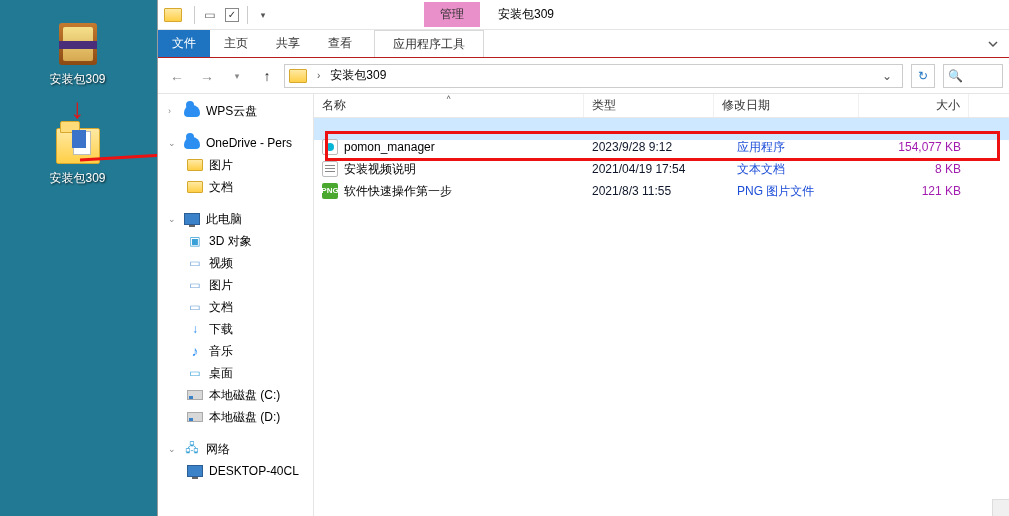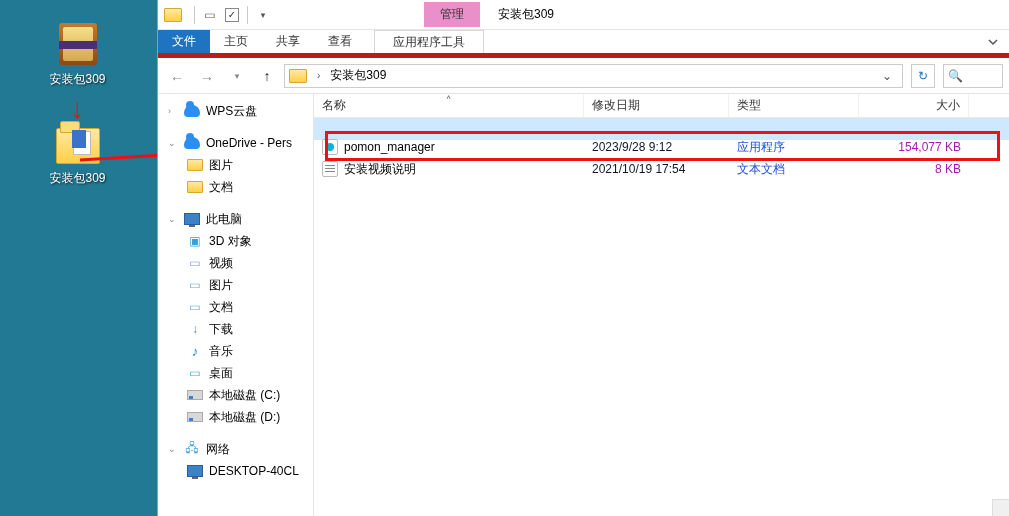--- a/index.html
+++ b/index.html
@@ -24,21 +24,21 @@
 .titlebar { height:30px; background:#fff; display:flex; align-items:center; padding:0 6px; border-bottom:1px solid #e5e5e5; }
 .titlebar .folder-small { width:18px; height:14px; background:linear-gradient(#ffe9a3,#ffcf47); border:1px solid #d6a92e; border-radius:1px; margin-right:4px; }
 .qat { display:flex; align-items:center; margin-left:4px; }
 .qat .sep { width:1px; height:18px; background:#ccc; margin:0 4px; }
 .qat .btn { width:22px; height:22px; display:flex; align-items:center; justify-content:center; color:#555; cursor:pointer; }
 .qat .check { width:14px; height:14px; border:1px solid #888; display:flex; align-items:center; justify-content:center; font-size:10px; color:#333; }
 .titlebar .spacer1 { width:150px; }
 .ribbon-tab-context { background:#e98fc9; color:#333; padding:4px 16px; text-align:center; }
 .titlebar .wintitle { margin-left:18px; color:#000; font-size:12px; }
 
-.menubar { height:28px; display:flex; align-items:stretch; background:#fff; border-bottom:5px solid #b91c1c; }
+.menubar { height:28px; display:flex; align-items:stretch; background:#fff; border-bottom:1px solid #b91c1c; }
 .menubar .menu-item { padding:0 14px; display:flex; align-items:center; color:#333; cursor:pointer; }
 .menubar .menu-item.file { background:#1e74c0; color:#fff; }
 .menubar .menu-item.context { border:1px solid #d8d8d8; border-bottom:none; margin-left:8px; padding:0 18px; }
 .menubar .expand { margin-left:auto; padding:0 10px; display:flex; align-items:center; color:#555; cursor:pointer; }
 
 .addressbar { height:36px; display:flex; align-items:center; padding:0 6px; gap:4px; border-bottom:1px solid #e5e5e5; }
 .nav-btn { width:26px; height:26px; display:flex; align-items:center; justify-content:center; color:#888; cursor:pointer; font-size:14px; }
 .nav-btn.enabled { color:#1a1a1a; }
 .breadcrumb { flex:1; height:24px; border:1px solid #ccc; display:flex; align-items:center; padding:0 4px; gap:2px; }
 .breadcrumb .folder-small2 { width:18px; height:14px; background:linear-gradient(#ffe9a3,#ffcf47); border:1px solid #d6a92e; border-radius:1px; margin-right:4px; }
@@ -265,42 +265,51 @@
           <span class="txt">DESKTOP-40CL</span>
         </div>
     </div>
 
     <div class="filelist">
       <div class="cols">
         <div class="col name">
             <span class="sort">˄</span>
             <span>名称</span>
           </div>
+        <div class="col type">类型</div>
         <div class="col date">修改日期</div>
-        <div class="col type">类型</div>
         <div class="col size">大小</div>
       </div>
       <div id="rows">
           <div class="row selected">
             <div class="cell name">
               <div class="fico exe"></div>
               <span>pomon_manager</span>
             </div>
             <div class="cell date">2023/9/28 9:12</div>
             <div class="cell type">应用程序</div>
             <div class="cell size">154,077 KB</div>
           </div>
           <div class="row">
             <div class="cell name">
               <div class="fico txt"></div>
               <span>安装视频说明</span>
             </div>
-            <div class="cell date">2021/10/19 17:54</div>
+            <div class="cell date">2021/04/19 17:54</div>
             <div class="cell type">文本文档</div>
             <div class="cell size">8 KB</div>
           </div>
+          <div class="row">
+            <div class="cell name">
+              <div class="fico png">PNG</div>
+              <span>软件快速操作第一步</span>
+            </div>
+            <div class="cell date">2021/8/3 11:55</div>
+            <div class="cell type">PNG 图片文件</div>
+            <div class="cell size">121 KB</div>
+          </div>
         </div>
       <div class="scrollbar"></div>
     </div>
   </div>
 </div>
 
 <div class="highlight-box" style="left:325px; top:131px; width:675px; height:30px;"></div>
 
 </body></html>

